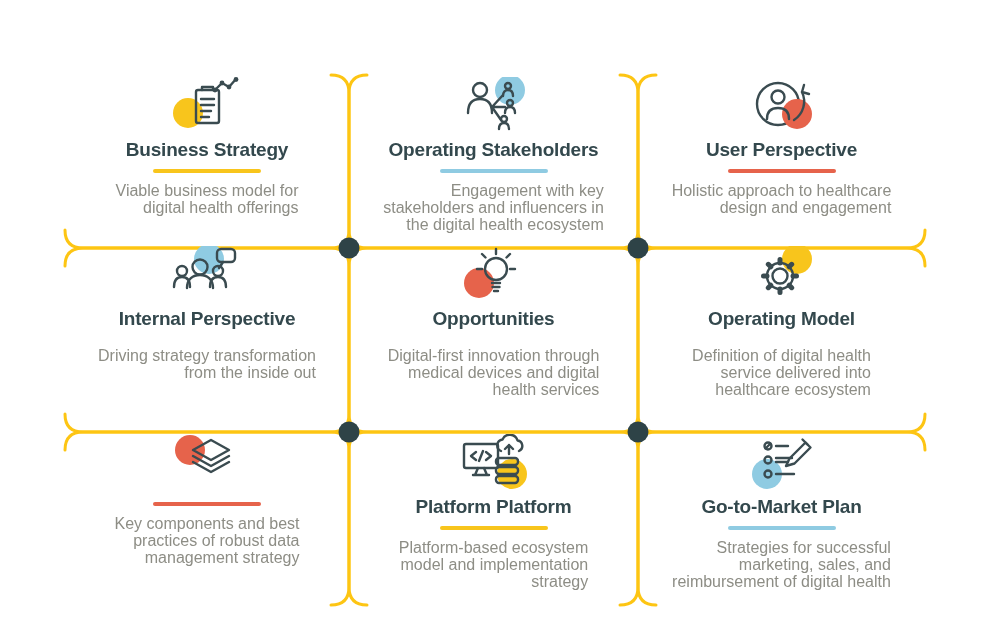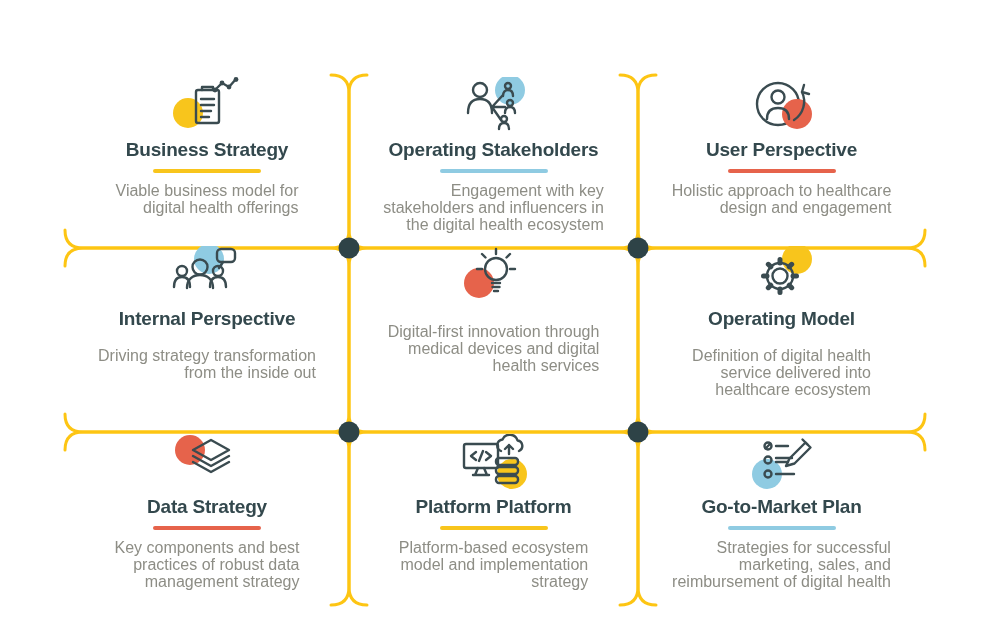--- a/index.html
+++ b/index.html
@@ -129,20 +129,21 @@
 
   <div class="cell c1 r1">
     <div class="icon-box">
       <svg width="84" height="58" viewBox="0 0 84 58">
         <circle class="bg" cx="27" cy="37" r="15" style="fill: var(--orange);"></circle>
         <circle class="ln" cx="44" cy="23" r="11"></circle>
         <path class="ln" d="M40 37 h8 M40.5 41 h7 M42 45 h4"></path>
         <path class="ln" d="M44 3 v5 M30 8 l3.5 3.5 M58 8 l-3.5 3.5 M25 23 h5 M63 23 h-5"></path>
       </svg>
     </div>
+    <div class="title">Opportunities</div>
     <div class="underline" style="background: var(--orange);"></div>
     <div class="desc">Digital-first innovation through
 medical devices and digital
 health services</div>
   </div>
 
   <div class="cell c2 r1">
     <div class="icon-box">
       <svg width="84" height="58" viewBox="0 0 84 58">
         <circle class="bg" cx="57" cy="13" r="15" style="fill: var(--yellow);"></circle>
@@ -160,21 +161,20 @@
 
   <div class="cell c0 r2">
     <div class="icon-box">
       <svg width="84" height="58" viewBox="0 0 84 58">
         <circle class="bg" cx="25" cy="16" r="15" style="fill: var(--orange);"></circle>
         <path class="ln" d="M46 6 L64 16 L46 26 L28 16 Z"></path>
         <path class="ln" d="M28 22 L46 32 L64 22"></path>
         <path class="ln" d="M28 28 L46 38 L64 28"></path>
       </svg>
     </div>
-    <div class="title">Data Strategy</div>
     <div class="underline" style="background: var(--orange);"></div>
     <div class="desc">Key components and best
 practices of robust data
 management strategy</div>
   </div>
 
   <div class="cell c1 r2">
     <div class="icon-box">
       <svg width="84" height="58" viewBox="0 0 84 58">
         <circle class="bg" cx="60" cy="40" r="15" style="fill: var(--yellow);"></circle>

